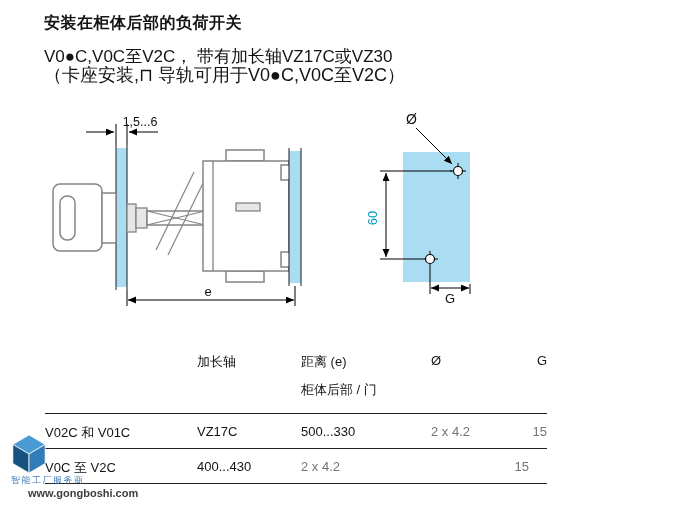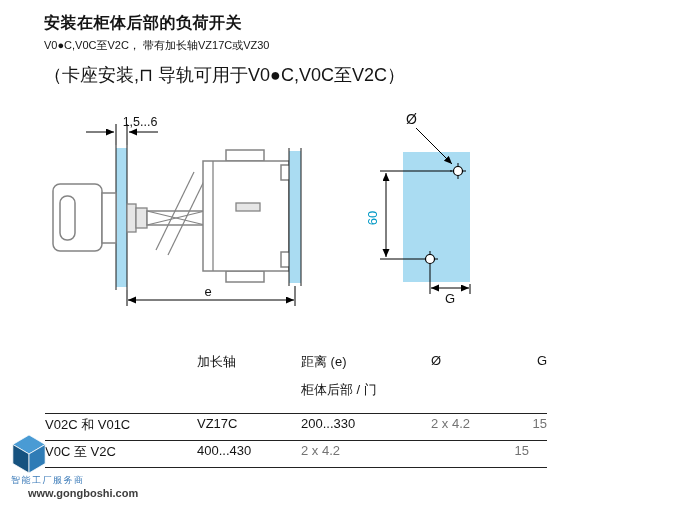--- a/index.html
+++ b/index.html
@@ -2,38 +2,38 @@
 <html><head>
 <meta charset="utf-8">
 <style>
   html,body{margin:0;padding:0;}
   body{
     width:681px;height:517px;position:relative;overflow:hidden;
     background:#ffffff;color:#141414;
     font-family:"Liberation Sans","DejaVu Sans",sans-serif;
   }
   .doc-title{position:absolute;left:44px;top:13px;font-size:16px;font-weight:700;letter-spacing:.5px;}
-  .doc-sub1{position:absolute;left:44px;top:38px;font-size:11px;}
+  .doc-sub1{position:absolute;left:44px;top:45px;font-size:17px;}
   .doc-sub2{position:absolute;left:44px;top:63px;font-size:18px;}
 
   svg{position:absolute;overflow:visible;}
   svg text{font-family:"Liberation Sans","DejaVu Sans",sans-serif;fill:#111;}
   .machine{stroke:#848484;stroke-width:1.5;fill:#ffffff;}
   .machine-fill{stroke:#848484;stroke-width:1.3;fill:#e6e6e6;}
   .dim{stroke:#000;stroke-width:1;fill:none;}
   .panel{fill:#aadcf2;}
   .panel-edge{stroke:#1a1a1a;stroke-width:1;}
   .cyan-txt{fill:#0098c5;}
 
   .spec-table{position:absolute;left:45px;top:353px;width:502px;font-size:13px;}
   .t-grid{display:grid;grid-template-columns:152px 104px 130px 98px 18px;}
   .t-head{padding-bottom:8px;align-items:start;}
   .t-head .l1{margin-bottom:10px;}
   .t-head .l2{margin-bottom:6px;}
-  .t-row{border-top:1px solid #222;padding:2px 0 6px;}
+  .t-row{border-top:1px solid #222;padding:10px 0 6px;}
   .t-bottom{border-top:1px solid #222;height:0;}
   .cyan{color:#737373;}
   .col-g{text-align:right;}
 
   .wm-icon{position:absolute;left:10px;top:433px;}
   .wm-tagline{position:absolute;left:11px;top:474px;font-size:9px;color:#3a7ab8;letter-spacing:1.5px;white-space:nowrap;}
   .wm-url{position:absolute;left:8px;top:487px;font-size:11px;font-weight:700;color:#3d3d3d;white-space:nowrap;margin-left:20px;}
 </style>
 </head>
 <body>
@@ -152,21 +152,21 @@
       <div class="l1">距离 (e)</div>
       <div class="l2">柜体后部 / 门</div>
     </div>
     <div>Ø</div>
     <div class="col-g">G</div>
   </div>
 
   <div class="t-grid t-row">
     <div>V02C 和 V01C</div>
     <div>VZ17C</div>
-    <div>200...330</div>
+    <div>500...330</div>
     <div class="cyan">2 x 4.2</div>
     <div class="cyan col-g">15</div>
   </div>
 
   <div class="t-grid t-row">
     <div>V0C 至 V2C</div>
     <div>400...430</div>
     <div class="cyan">2 x 4.2</div>
     <div class="cyan col-g">15</div>
   </div>

